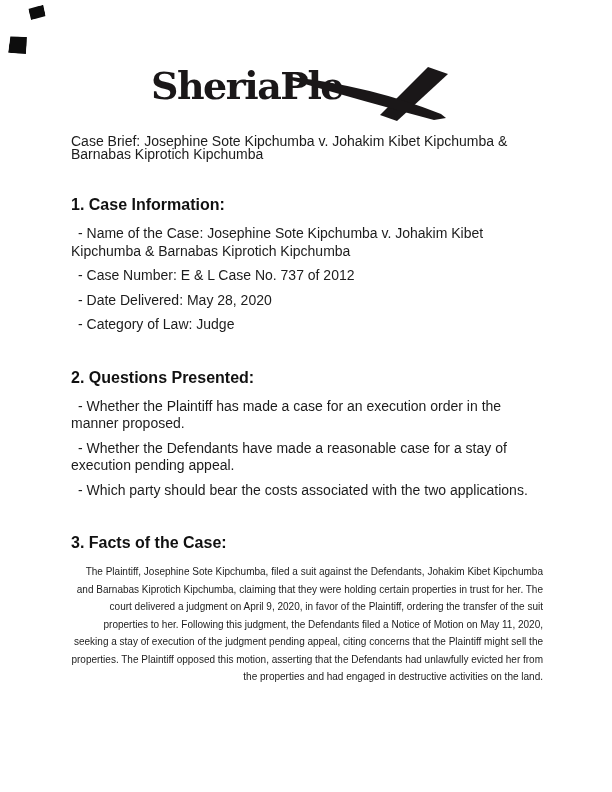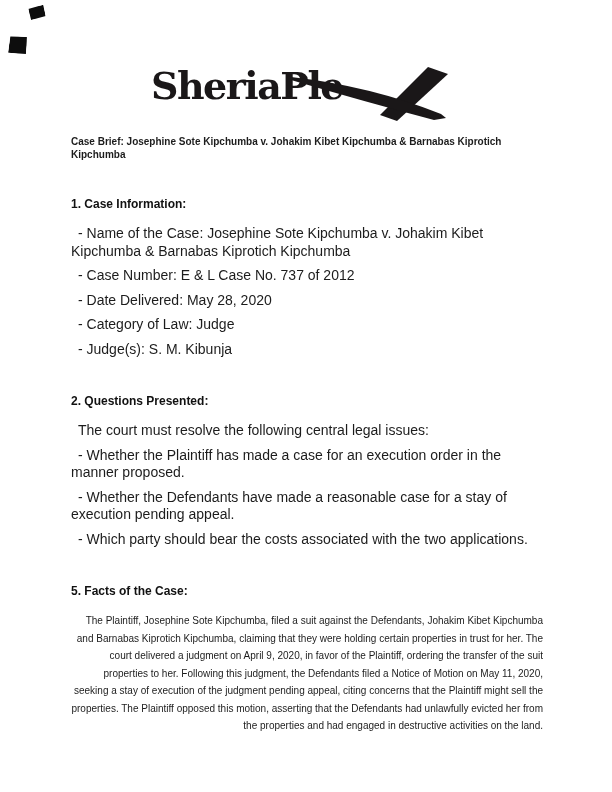--- a/index.html
+++ b/index.html
@@ -39,28 +39,27 @@
     line-height: 48px;
     letter-spacing: -1.5px;
     color: #1a1718;
     white-space: nowrap;
   }
   .logo-x { margin-left: -52px; margin-top: 2px; display: block; }
   
   .content { padding: 0 69px 0 71px; }
   .doc-title {
     margin: 15px 0 0 0;
-    font-size: 10px;
+    font-size: 14px;
     line-height: 13px;
     color: #1c1c1c;
-    font-weight: bold;
   }
   .section-heading {
     margin: 37px 0 14px 0;
-    font-size: 12px;
+    font-size: 16px;
     line-height: 13px;
     font-weight: bold;
     color: #111111;
   }
   .line-item {
     margin: 0 0 7px 0;
     font-size: 14px;
     line-height: 17.5px;
     text-indent: 7px;
   }
@@ -90,25 +89,23 @@
 
   <div class="content">
 
     <p class="doc-title">Case Brief: Josephine Sote Kipchumba v. Johakim Kibet Kipchumba &amp; Barnabas Kiprotich Kipchumba</p>
 
     <p class="section-heading">1. Case Information:</p>
     <p class="line-item">- Name of the Case: Josephine Sote Kipchumba v. Johakim Kibet Kipchumba &amp; Barnabas Kiprotich Kipchumba</p>
     <p class="line-item">- Case Number: E &amp; L Case No. 737 of 2012</p>
     <p class="line-item">- Date Delivered: May 28, 2020</p>
     <p class="line-item">- Category of Law: Judge</p>
-    <p class="line-item">- Judge(s): S. M. Kibunja</p>
 
     <p class="section-heading">2. Questions Presented:</p>
-    <p class="line-item">The court must resolve the following central legal issues:</p>
     <p class="line-item">- Whether the Plaintiff has made a case for an execution order in the manner proposed.</p>
     <p class="line-item">- Whether the Defendants have made a reasonable case for a stay of execution pending appeal.</p>
     <p class="line-item">- Which party should bear the costs associated with the two applications.</p>
 
-    <p class="section-heading">5. Facts of the Case:</p>
+    <p class="section-heading">3. Facts of the Case:</p>
     <p class="para">The Plaintiff, Josephine Sote Kipchumba, filed a suit against the Defendants, Johakim Kibet Kipchumba and Barnabas Kiprotich Kipchumba, claiming that they were holding certain properties in trust for her. The court delivered a judgment on April 9, 2020, in favor of the Plaintiff, ordering the transfer of the suit properties to her. Following this judgment, the Defendants filed a Notice of Motion on May 11, 2020, seeking a stay of execution of the judgment pending appeal, citing concerns that the Plaintiff might sell the properties. The Plaintiff opposed this motion, asserting that the Defendants had unlawfully evicted her from the properties and had engaged in destructive activities on the land.</p>
 
   </div>
 </div>
 
 </body></html>

